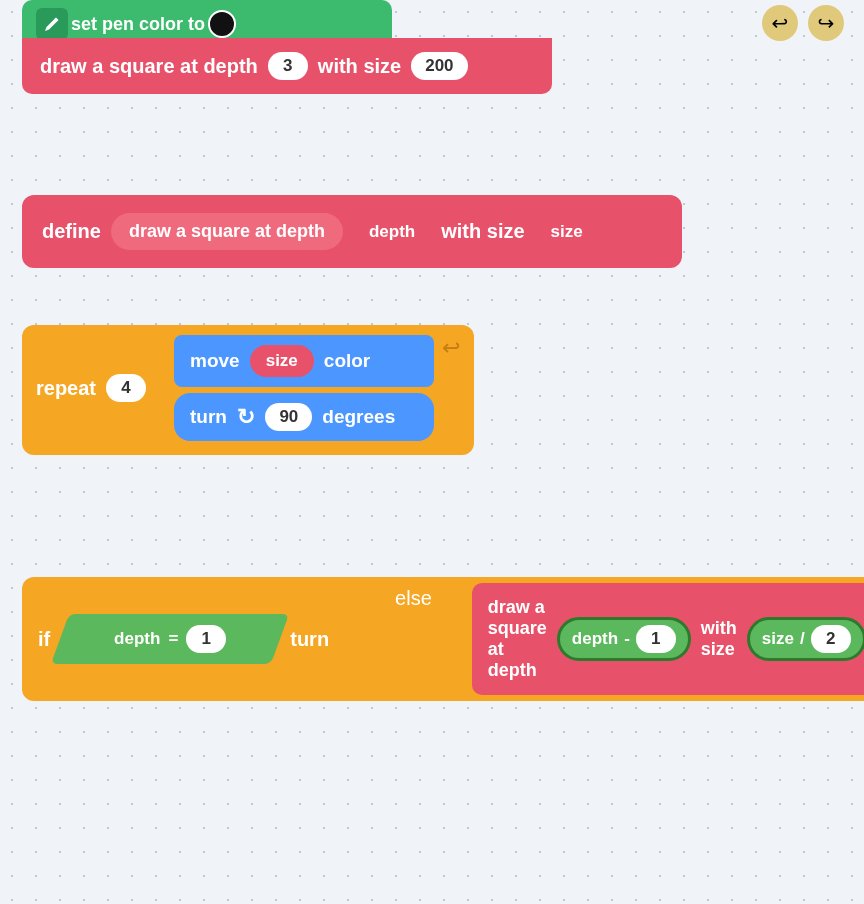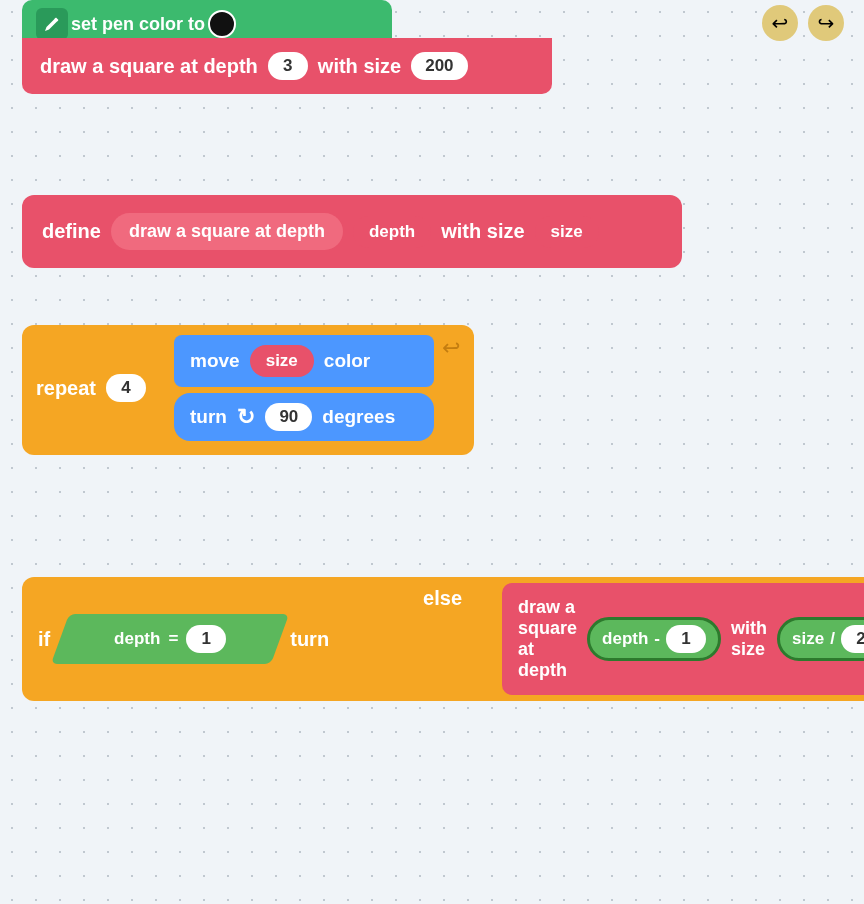--- a/index.html
+++ b/index.html
@@ -146,23 +146,22 @@
       gap: 10px;
       padding: 12px 16px;
       font-size: 20px;
       font-weight: bold;
       color: white;
     }
 
     .else-label {
       padding: 10px 16px;
       font-size: 20px;
-      font-weight: bold;
-      color: white;
-      margin-left: 28px;
+      font-weight: normal;
+      color: white;
     }
 
     .else-body {
       padding: 6px 10px 6px 24px;
     }
 
     .draw-recursive-block {
       background-color: #e8516a;
       border-radius: 10px;
       padding: 14px 16px;

